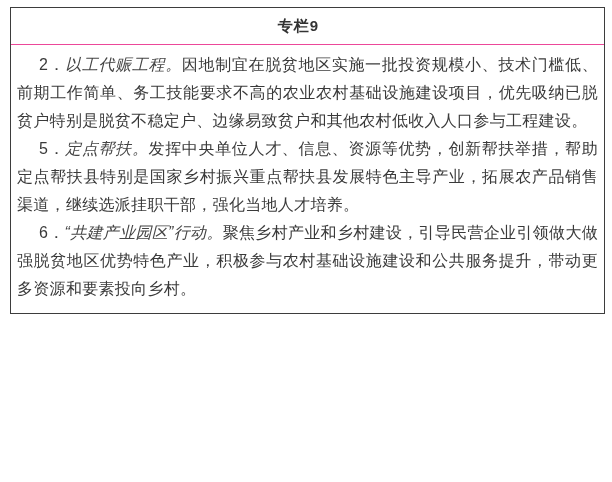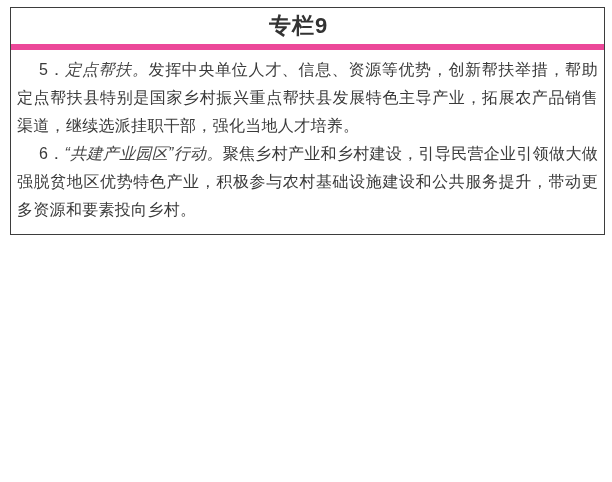--- a/index.html
+++ b/index.html
@@ -21,26 +21,26 @@
     position: absolute;
     left: 10px;
     top: 7px;
     width: 595px;
     border: 1px solid #3d3d3d;
     background: #ffffff;
     box-sizing: border-box;
   }
   .panel-title {
     height: 36px;
-    border-bottom: 6px solid #ec4899;
+    border-bottom: 1px solid #ec4899;
     display: flex;
     align-items: center;
     justify-content: center;
     font-weight: bold;
-    font-size: 22px;
+    font-size: 15px;
     color: #333333;
     letter-spacing: 1px;
   }
   .panel-title .title-prefix {
     margin-right: 18px;
   }
   .panel-body {
     padding: 6px 6px 10px 6px;
   }
   .para {
@@ -66,20 +66,21 @@
 </head>
 <body>
 
 <div class="page">
   <div class="panel">
     <div class="panel-title">
       <span class="title-prefix">专栏9</span>
     </div>
     <div class="panel-body" id="paragraphs">
 
+  <p class="para"><span class="num">2．</span><span class="lead">以工代赈工程。</span><span class="body-text">因地制宜在脱贫地区实施一批投资规模小、技术门槛低、前期工作简单、务工技能要求不高的农业农村基础设施建设项目，优先吸纳已脱贫户特别是脱贫不稳定户、边缘易致贫户和其他农村低收入人口参与工程建设。</span></p>
 
 
 
   <p class="para"><span class="num">5．</span><span class="lead">定点帮扶。</span><span class="body-text">发挥中央单位人才、信息、资源等优势，创新帮扶举措，帮助定点帮扶县特别是国家乡村振兴重点帮扶县发展特色主导产业，拓展农产品销售渠道，继续选派挂职干部，强化当地人才培养。</span></p>
 
   <p class="para"><span class="num">6．</span><span class="lead">“共建产业园区”行动。</span><span class="body-text">聚焦乡村产业和乡村建设，引导民营企业引领做大做强脱贫地区优势特色产业，积极参与农村基础设施建设和公共服务提升，带动更多资源和要素投向乡村。</span></p>
 </div>
   </div>
 </div>
 

